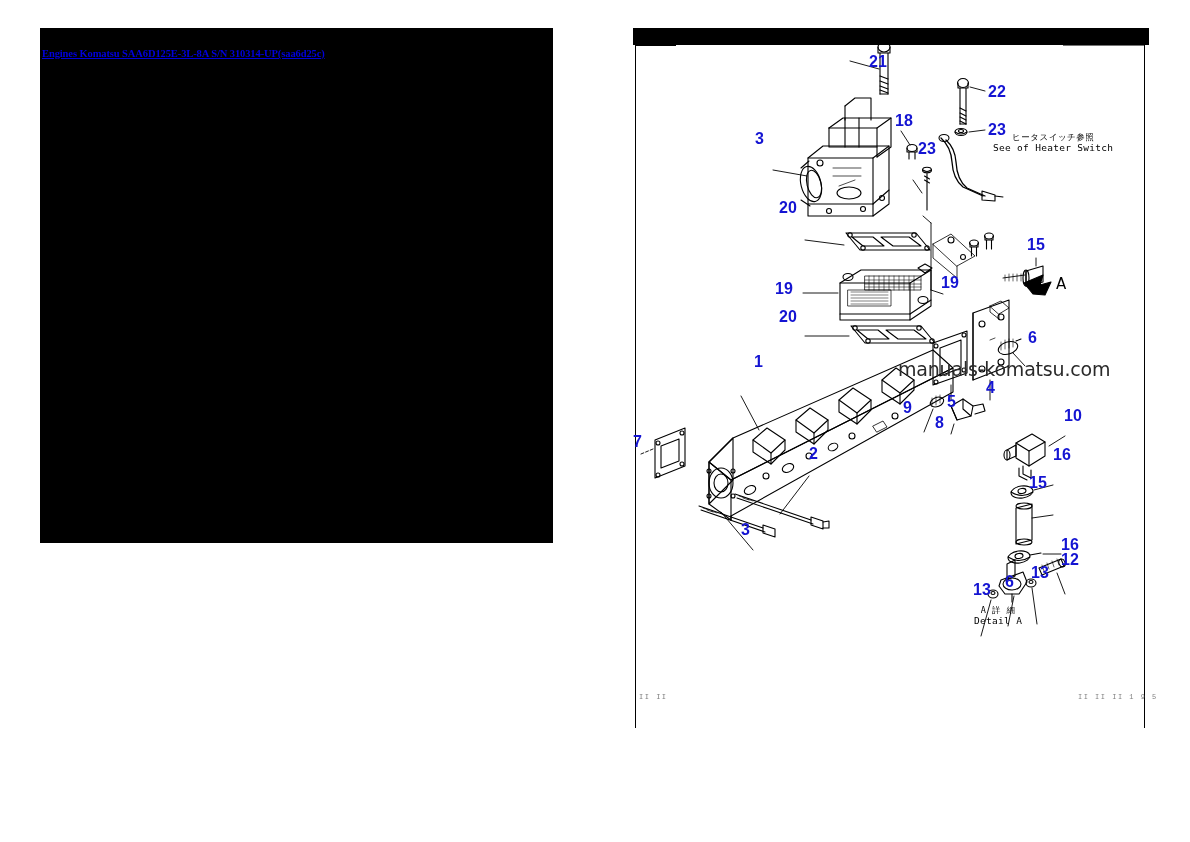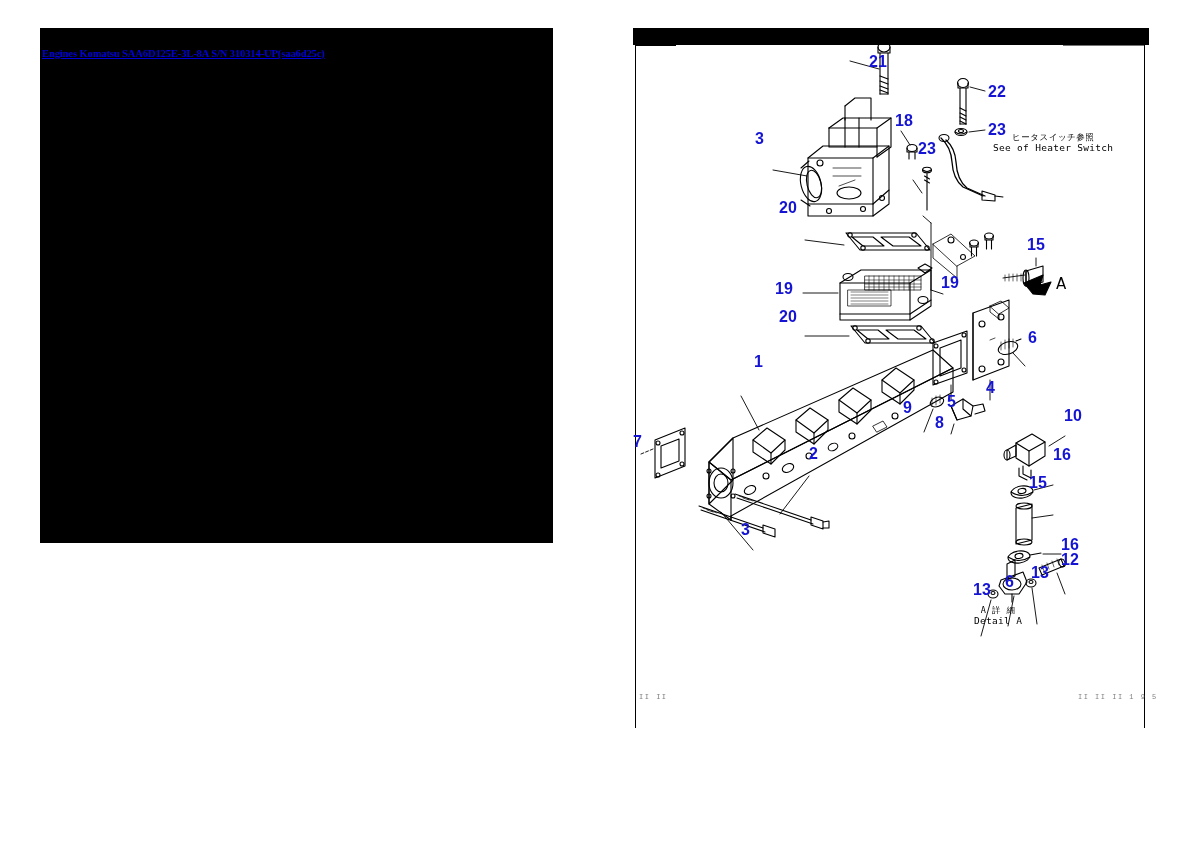--- a/index.html
+++ b/index.html
@@ -528,13 +528,14 @@
   <div class="anno center" style="left:341px; top:578px;">
     <span class="jp">A 詳 細</span>
     <span class="en">Detail A</span>
   </div>
 
   <div class="arrow-letter" style="left:423px; top:249px;">A</div>
 
   <div class="page-code" style="left:6px; top:665px;">II  II</div>
   <div class="page-code" style="left:445px; top:665px;font-family:Liberation Mono, monospace;">II II II 1 9 5</div>
 
+  <div id="watermark">manuals-komatsu.com</div>
 </div>
 
 </body></html>

